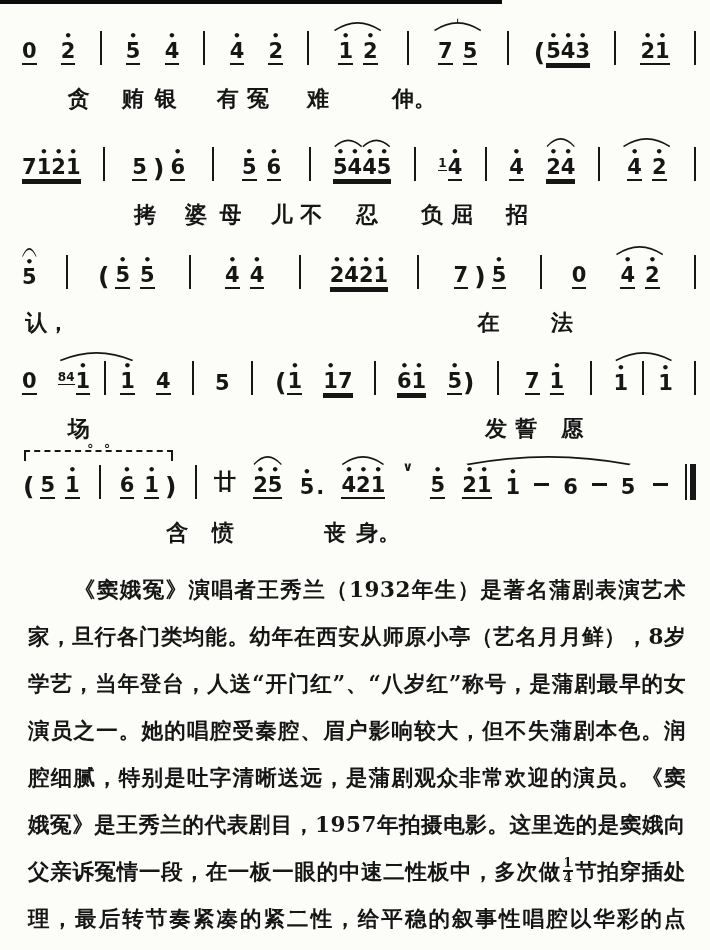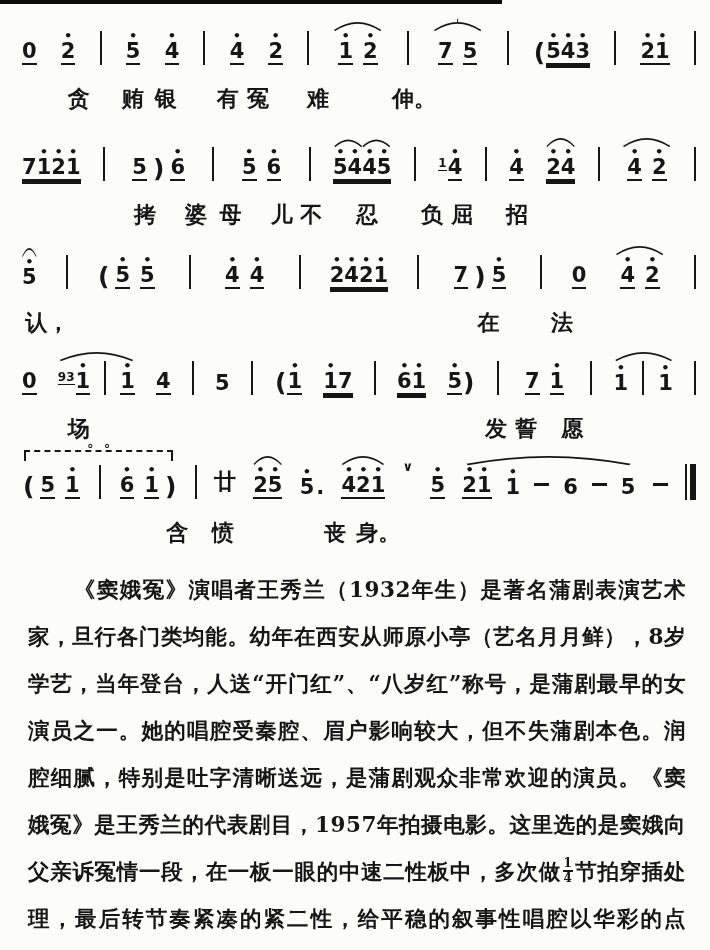--- a/index.html
+++ b/index.html
@@ -394,21 +394,21 @@
             <span class="nt">
               <span class="d">&nbsp;</span>
               <span class="c u1">0</span>
             </span>
           </span>
           <span class="grp">
             <svg class="arcsvg" viewBox="0 0 100 20" preserveAspectRatio="none">
               <path d="M3,18 Q50,-4 97,18" fill="none" stroke="#161616" stroke-width="2.4"></path>
             </svg>
             <span class="cluster">
-              <span class="grace">93</span>
+              <span class="grace">84</span>
               <span class="nt">
                 <span class="d">•</span>
                 <span class="c u1">1</span>
               </span>
             </span>
             <span class="bar"></span>
             <span class="cluster">
               <span class="nt">
                 <span class="d">•</span>
                 <span class="c u1">1</span>

